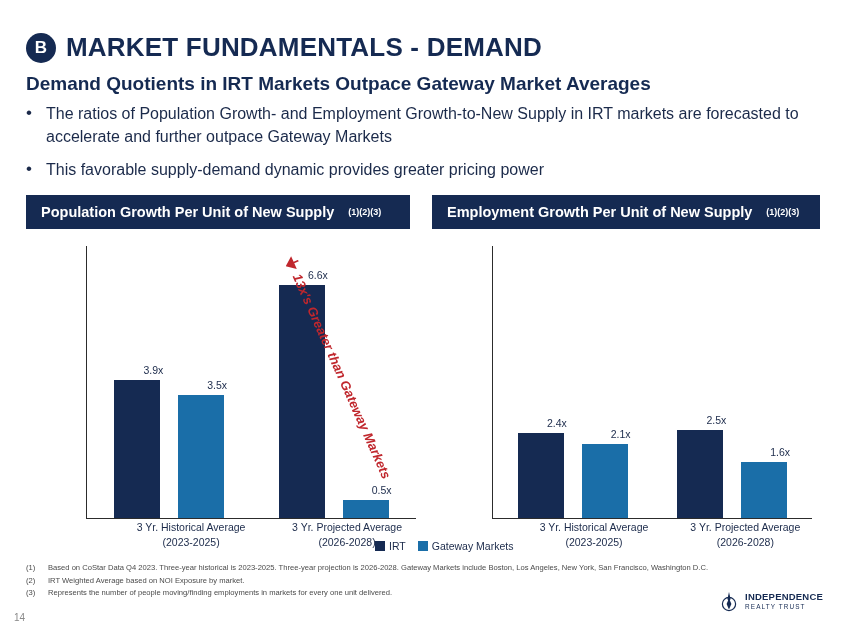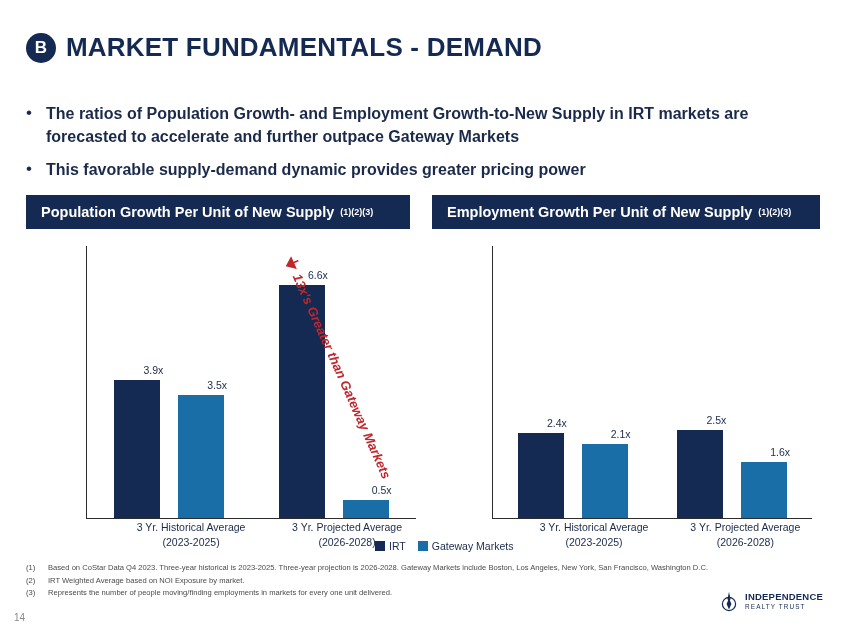--- a/index.html
+++ b/index.html
@@ -76,39 +76,38 @@
     flex: 0 0 20px;
     font-size: 17px;
     line-height: 22px;
     color: #1b2a4a;
     text-align: left;
   }
   .bullet .btext {
     font-size: 16px;
     line-height: 23px;
     color: #1b2a4a;
-    font-weight: bold;
   }
 
   
   .panel-head {
     position: absolute;
     background: #152a52;
     color: #ffffff;
     font-size: 14.5px;
     font-weight: bold;
     display: flex;
     align-items: center;
     padding-left: 15px;
     box-sizing: border-box;
   }
   .panel-head sup {
     font-size: 9px;
     vertical-align: super;
-    margin-left: 6px;
+    margin-left: 14px;
   }
   #panel-left-head  { left: 26px;  top: 195px; width: 384px; height: 34px; }
   #panel-right-head { left: 432px; top: 195px; width: 388px; height: 34px; }
 
   
   .chart {
     position: absolute;
     box-sizing: border-box;
   }
   #chart-left  { left: 26px;  top: 238px; width: 400px; height: 310px; }
@@ -264,20 +263,21 @@
 </style>
 </head>
 <body>
 
 <div class="slide">
 
   <div class="header">
     <div class="badge">B</div>
     <div class="title">MARKET FUNDAMENTALS - DEMAND</div>
   </div>
+  <div class="subtitle">Demand Quotients in IRT Markets Outpace Gateway Market Averages</div>
 
   <div class="bullets">
     <div class="bullet">
       <div class="dot">•</div>
       <div class="btext">The ratios of Population Growth- and Employment Growth-to-New Supply in IRT markets are forecasted to accelerate and further outpace Gateway Markets</div>
     </div>
     <div class="bullet">
       <div class="dot">•</div>
       <div class="btext">This favorable supply-demand dynamic provides greater pricing power</div>
     </div>

